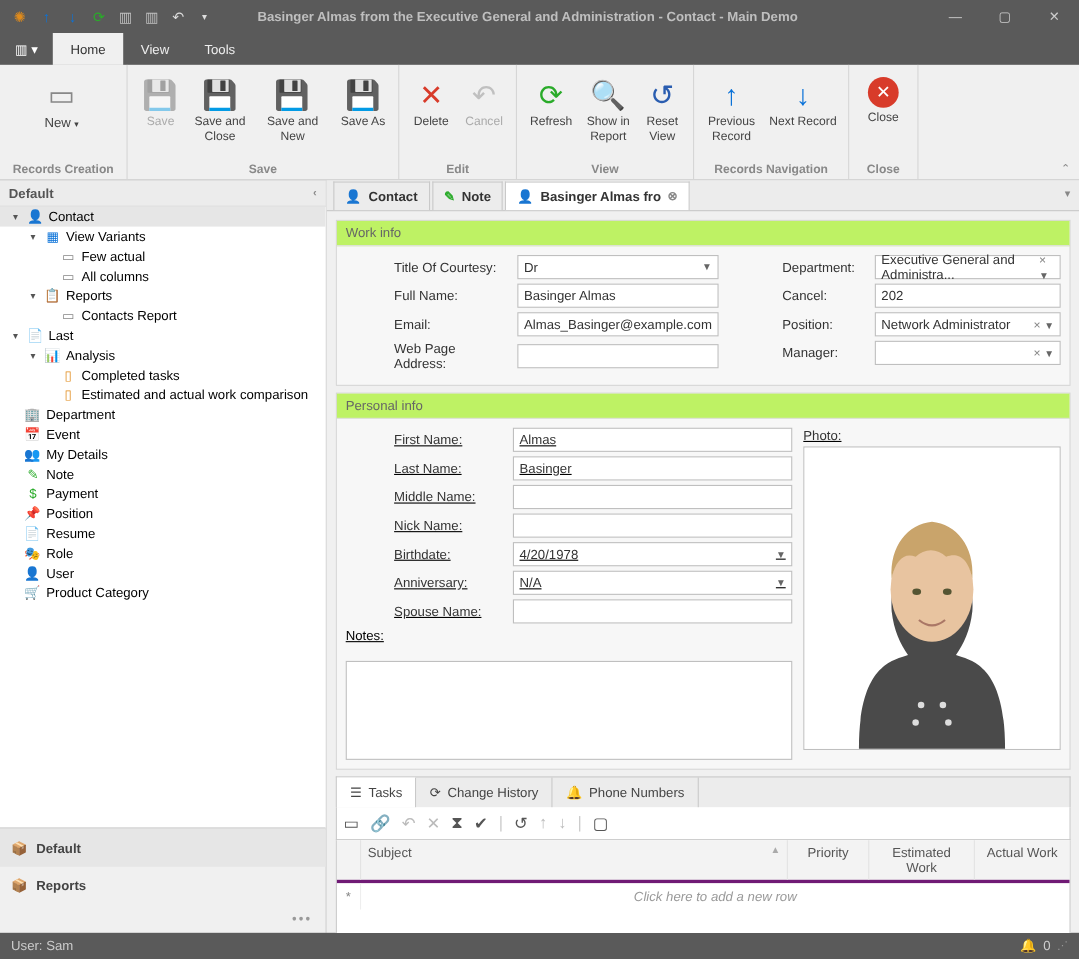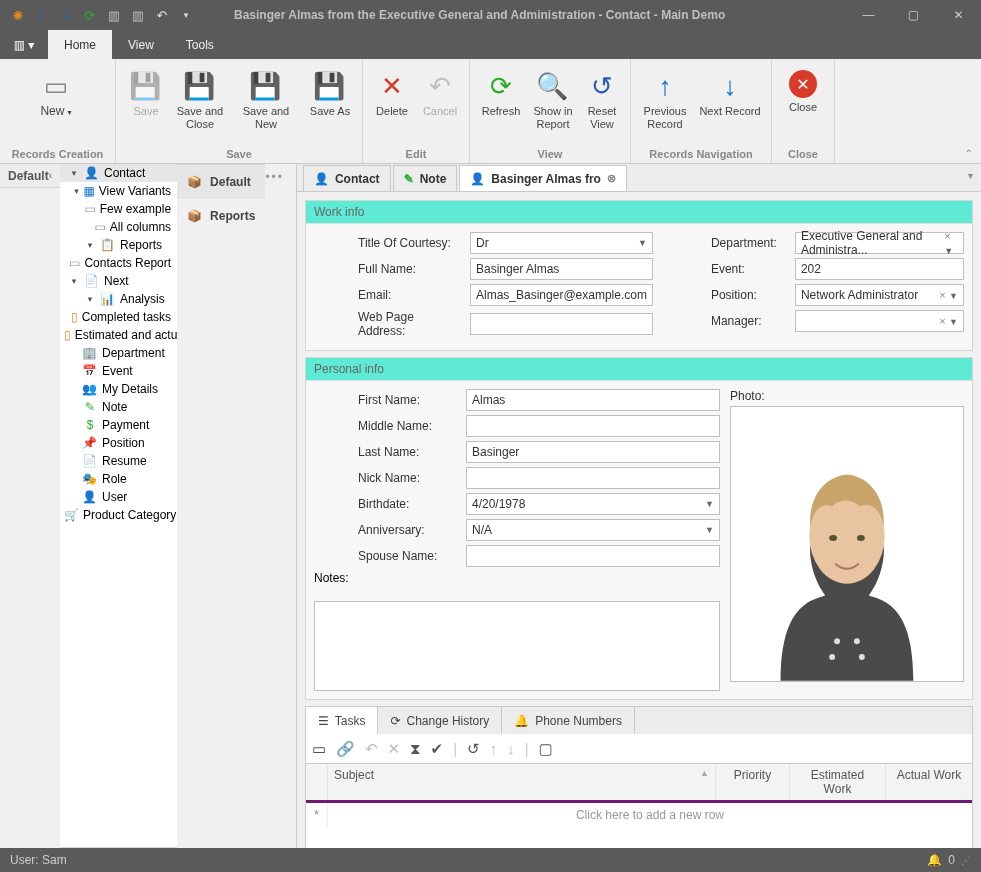--- a/index.html
+++ b/index.html
@@ -25,21 +25,21 @@
 .rgroup .cap { text-align:center; font-size:11px; color:#888; padding:3px 0; font-weight:bold;}
 .rbtn { width:64px; height:78px; display:flex; flex-direction:column; align-items:center; justify-content:flex-start; padding-top:6px; text-align:center; gap:3px; border:1px solid transparent;}
 .rbtn .ic { width:32px; height:32px; display:flex; align-items:center; justify-content:center; font-size:26px; }
 .rbtn .lb { font-size:11px; color:#444; line-height:13px; }
 .rbtn.disabled .lb { color:#aaa; }
 .rbtn.disabled .ic { opacity:.45; }
 .ribbon .collapse { position:absolute; right:8px; bottom:4px; color:#888; font-size:10px;}
 
 
 .main { flex:1; display:flex; min-height:0; }
-.nav { width:297px; background:#f0f0f0; border-right:1px solid #c9c9c9; display:flex; flex-direction:row;}
+.nav { width:297px; background:#f0f0f0; border-right:1px solid #c9c9c9; display:flex; flex-direction:column;}
 .nav .hdr { height:24px; border-bottom:1px solid #d6d6d6; display:flex; align-items:center; padding:0 8px; color:#555; font-weight:bold; background:#ececec; justify-content:space-between;}
 .tree { flex:1; overflow:auto; background:#fff; border-bottom:1px solid #d6d6d6; }
 .tree ul { list-style:none; }
 .tree li { white-space:nowrap; }
 .trow { display:flex; align-items:center; height:18px; padding-right:6px; gap:4px;}
 .trow.sel { background:#e6e6e6; }
 .ind { display:inline-block; }
 .tw { width:12px; text-align:center; color:#555; font-size:9px; display:inline-block;}
 .tic { width:16px; display:inline-flex; justify-content:center; font-size:12px;}
 .navgrp { border-top:1px solid #d6d6d6;}
@@ -49,55 +49,55 @@
 
 .content { flex:1; display:flex; flex-direction:column; background:#f0f0f0; min-width:0;}
 .doctabs { height:28px; display:flex; align-items:flex-end; border-bottom:1px solid #c9c9c9; padding-left:6px; gap:2px; background:#ececec; position:relative;}
 .dtab { height:26px; border:1px solid #c9c9c9; border-bottom:none; background:#ececec; display:flex; align-items:center; padding:0 10px; gap:6px; font-size:12px; color:#333; font-weight:bold;}
 .dtab.active { background:#fff; }
 .dtab .x { color:#888; font-size:11px; }
 .doctabs .more { position:absolute; right:8px; top:6px; color:#888; font-size:10px;}
 
 .form { flex:1; overflow:auto; padding:8px; display:flex; flex-direction:column; gap:6px;}
 .grp { border:1px solid #d6d6d6; background:#f7f7f7; }
-.grp .gh { background:#5eead4; padding:4px 8px; color:#666; font-size:12px; border-bottom:1px solid #e0e0e0;}
+.grp .gh { background:#bef264; padding:4px 8px; color:#666; font-size:12px; border-bottom:1px solid #e0e0e0;}
 .grp .gb { padding:8px; }
 .frow { display:flex; align-items:center; margin-bottom:4px; gap:8px;margin-left:44px;}
 .frow label { color:#333; }
 .inp { height:22px; border:1px solid #bfbfbf; background:#fff; padding:0 5px; color:#333; display:flex; align-items:center; justify-content:space-between; gap:4px;}
 .inp .dd { color:#666; font-size:9px; }
 .inp .clr { color:#888; font-size:11px; }
 .two { display:flex; gap:14px; }
 .col { flex:1; }
 .col label { width:100px; display:inline-block;}
 .colw label { width:104px; display:inline-block;}
 .col .inp, .colw .inp { flex:1; }
 .col2 label { width:76px; display:inline-block;}
 .col2 .inp { flex:1; }
 
-.pinfo { display:flex; gap:10px;}
+.pinfo { display:flex; gap:10px;text-decoration:underline;}
 .pleft { flex:1; }
 .pright { width:234px; }
 .pright .plabel { color:#333; margin-bottom:3px; display:block;}
 .photo { width:234px; height:276px; border:1px solid #bfbfbf; background:#fff; display:flex; align-items:center; justify-content:center; overflow:hidden;}
 .photo svg { width:100%; height:100%; }
 .notes { width:100%; height:90px; border:1px solid #bfbfbf; background:#fff; }
 
 .subtabs { height:28px; display:flex; border:1px solid #c9c9c9; border-bottom:none; background:#ececec;}
 .stab { padding:0 12px; display:flex; align-items:center; gap:6px; border-right:1px solid #c9c9c9; color:#444;}
 .stab.active { background:#fff; font-weight:normal;}
 .subtool { height:30px; border:1px solid #c9c9c9; border-top:none; background:#fff; display:flex; align-items:center; padding:0 6px; gap:10px;}
 .subtool span { font-size:15px; color:#555;}
 .subtool span.dis { color:#bbb; }
 .grid { border:1px solid #c9c9c9; border-top:none; background:#fff;}
 .grid .ghdr { display:flex; background:#f3f3f3; border-bottom:3px solid #701a75;text-align:center;}
 .grid .ghdr div { padding:4px 6px; border-right:1px solid #e3e3e3; color:#555;}
 .grid .newrow { display:flex; }
 .grid .newrow .star { width:22px; text-align:center; color:#888; border-right:1px solid #eee; padding:5px 0;}
-.grid .newrow .ph { flex:1; text-align:center; color:#999; padding:5px 0;}
+.grid .newrow .ph { flex:1; text-align:center; color:#999; padding:5px 0;font-style:italic;}
 .grid .blank { height:26px; }
 
 .status { height:24px; background:#5a5a5a; color:#ccc; display:flex; align-items:center; justify-content:space-between; padding:0 10px;}
 .status .r { display:flex; align-items:center; gap:6px;}
 
 .orange{color:#e08b1b;} .blue{color:#0a72d8;} .green{color:#2aab2a;} .red{color:#d83b2a;} .grayic{color:#888;} .darkblue{color:#2a5db0;}
 </style>
 </head>
 <body>
 
@@ -235,21 +235,21 @@
                   <span class="ind" style="width:20px"></span>
                   <span class="tw">▾</span>
                   <span class="tic blue">▦</span>
                   <span>View Variants</span>
                 </div>
               <ul>
                 <li>
                     <div class="trow">
                       <span class="ind" style="width:50px"></span>
                       <span class="tic grayic">▭</span>
-                      <span>Few example</span>
+                      <span>Few actual</span>
                     </div>
                   </li>
                 <li>
                     <div class="trow">
                       <span class="ind" style="width:50px"></span>
                       <span class="tic grayic">▭</span>
                       <span>All columns</span>
                     </div>
                   </li>
               </ul>
@@ -271,21 +271,21 @@
                   </li>
                 </ul>
             </li>
           </ul>
         </li>
         <li>
             <div class="trow">
               <span class="ind" style="width:4px"></span>
               <span class="tw">▾</span>
               <span class="tic">📄</span>
-              <span>Next</span>
+              <span>Last</span>
             </div>
           <ul>
             <li>
                 <div class="trow">
                   <span class="ind" style="width:20px"></span>
                   <span class="tw">▾</span>
                   <span class="tic orange">📊</span>
                   <span>Analysis</span>
                 </div>
               <ul>
@@ -444,21 +444,21 @@
           </div>
           <div class="col col2">
             <div class="frow">
                 <label>Department:</label>
                 <div class="inp">
                   <span>Executive General and Administra...</span>
                   <span><span class="clr">×</span> <span class="dd">▼</span></span>
                 </div>
               </div>
             <div class="frow">
-                <label>Event:</label>
+                <label>Cancel:</label>
                 <div class="inp">
                   <span>202</span>
                 </div>
               </div>
             <div class="frow">
                 <label>Position:</label>
                 <div class="inp">
                   <span>Network Administrator</span>
                   <span><span class="clr">×</span> <span class="dd">▼</span></span>
                 </div>
@@ -478,29 +478,29 @@
         <div class="gh">Personal info</div>
         <div class="gb pinfo">
           <div class="pleft col">
             <div class="frow">
                 <label>First Name:</label>
                 <div class="inp">
                   <span>Almas</span>
                 </div>
               </div>
             <div class="frow">
+                <label>Last Name:</label>
+                <div class="inp">
+                  <span>Basinger</span>
+                </div>
+              </div>
+            <div class="frow">
                 <label>Middle Name:</label>
                 <div class="inp">
                   <span></span>
-                </div>
-              </div>
-            <div class="frow">
-                <label>Last Name:</label>
-                <div class="inp">
-                  <span>Basinger</span>
                 </div>
               </div>
             <div class="frow">
                 <label>Nick Name:</label>
                 <div class="inp">
                   <span></span>
                 </div>
               </div>
             <div class="frow">
                 <label>Birthdate:</label>

